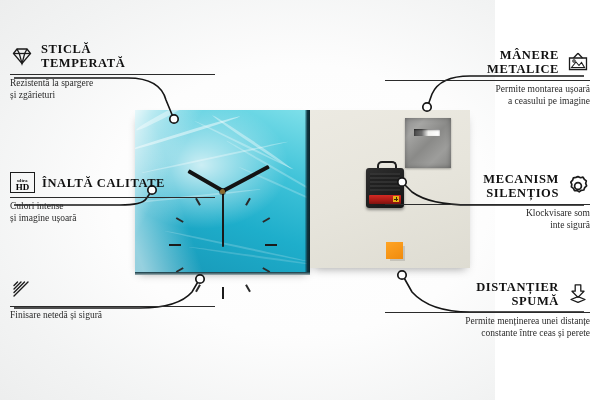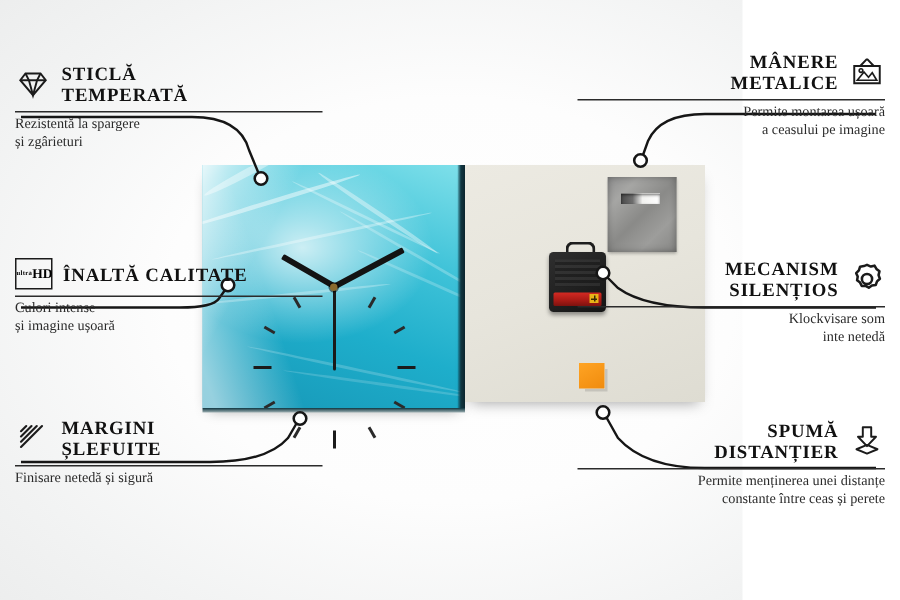--- a/index.html
+++ b/index.html
@@ -100,27 +100,27 @@
   .feature.right .head{justify-content:flex-end;}
   .feature .title{
     font-size:12.5px;font-weight:bold;letter-spacing:.6px;color:#111;
     line-height:14px;text-transform:uppercase;
   }
   .feature .rule{height:1px;background:#2b2b2b;margin:4px 0 3px;}
   .feature .desc{font-size:9.5px;line-height:11.5px;color:#2b2b2b;}
   .feature.right .title,.feature.right .desc{text-align:right;}
   .ico{width:24px;height:24px;flex:0 0 24px;display:block;}
   .ico.boxed{border:1.4px solid #1b1b1b;width:23px;height:19px;flex:0 0 23px;
-    display:flex;align-items:center;justify-content:space-between;}
+    display:flex;flex-direction:column;align-items:center;justify-content:flex-end;}
   .ico.boxed .ultra{font-size:4.5px;font-weight:bold;line-height:4.5px;letter-spacing:.2px;}
   .ico.boxed .hd{font-size:9px;font-weight:bold;line-height:9px;}
   #f-sticla{left:10px;top:42px;}
   #f-hd{left:10px;top:172px;}
   #f-margini{left:10px;top:278px;}
-  #f-manere{left:385px;top:34px;}
+  #f-manere{left:385px;top:48px;}
   #f-mecanism{left:385px;top:172px;}
   #f-distantier{left:385px;top:280px;}
 </style>
 </head>
 <body>
 
 <div id="stage">
 
   <div class="panel" id="clock-panel">
     <div class="streaks">
@@ -270,24 +270,20 @@
   <div class="feature left" id="f-margini">
     <div class="head">
       <svg class="ico" viewBox="0 0 24 24">
         <g fill="none" stroke="#1b1b1b" stroke-width="1.4" stroke-linecap="round">
           <path d="M4,18 L18,4"></path>
             <path d="M4,14.5 L14.5,4"></path>
           <path d="M4,11 L11,4"></path>
             <path d="M4,7.5 L7.5,4"></path>
         </g>
       </svg>
-      <div>
-        <div class="title">MARGINI</div>
-        <div class="title">ȘLEFUITE</div>
-      </div>
     </div>
     <div class="rule"></div>
     <div class="desc">Finisare netedă și sigură</div>
   </div>
 
   <div class="feature right" id="f-manere">
     <div class="head">
       <div>
         <div class="title">MÂNERE</div>
         <div class="title">METALICE</div>
@@ -314,28 +310,28 @@
       </div>
       <svg class="ico" viewBox="0 0 24 24">
         <g fill="none" stroke="#1b1b1b" stroke-width="1.7" stroke-linejoin="round">
           <path d="M12,2.6 l2.6,1.1 2.4,-0.6 1.3,2.2 2,1.6 -0.6,2.5 0.9,2.4 -1.9,1.8 -0.9,2.4 -2.5,0.3 -2.1,1.5 -2.2,-1.2 -2.5,0.1 -1.1,-2.3 -2,-1.5 0.4,-2.5 -1,-2.3 1.8,-1.9 0.8,-2.4 2.5,-0.4 Z"></path>
           <circle cx="12" cy="12" r="3.4"></circle>
         </g>
       </svg>
     </div>
     <div class="rule"></div>
     <div class="desc">Klockvisare som</div>
-    <div class="desc">inte netedă</div>
+    <div class="desc">inte sigură</div>
   </div>
 
   <div class="feature right" id="f-distantier">
     <div class="head">
       <div>
+        <div class="title">DISTANȚIER</div>
         <div class="title">SPUMĂ</div>
-        <div class="title">DISTANȚIER</div>
       </div>
       <svg class="ico" viewBox="0 0 24 24">
         <g fill="none" stroke="#1b1b1b" stroke-width="1.3" stroke-linejoin="round">
           <path d="M9.2,2.8 h5.6 v6.4 h3.2 L12,15.4 L6,9.2 h3.2 Z"></path>
           <path d="M5,17.5 L12,14.6 L19,17.5 L12,20.4 Z"></path>
         </g>
       </svg>
     </div>
     <div class="rule"></div>
     <div class="desc">Permite menținerea unei distanțe</div>

